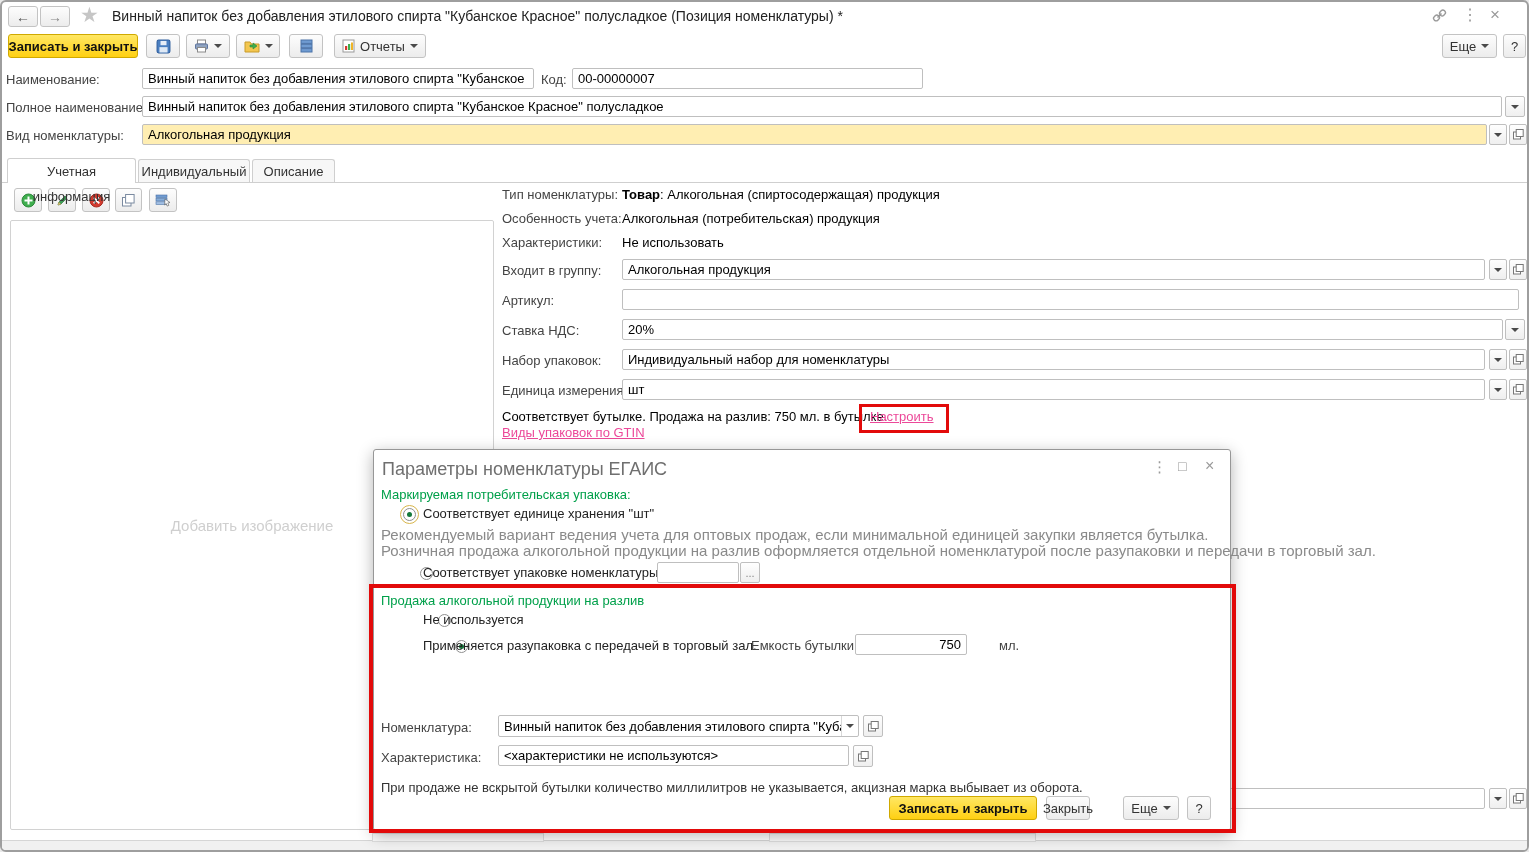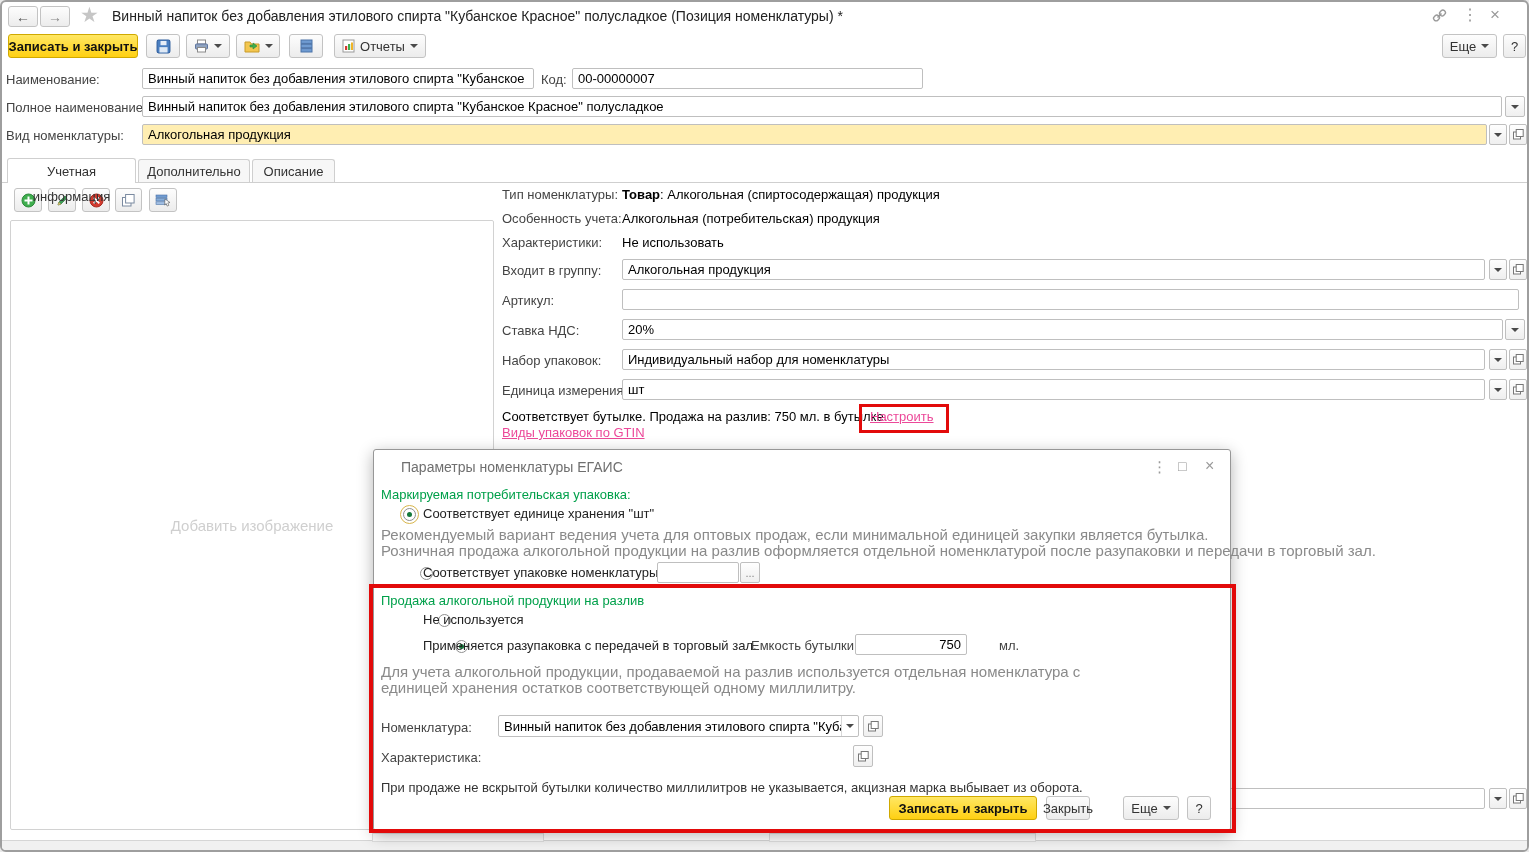--- a/index.html
+++ b/index.html
@@ -133,21 +133,21 @@
   </div>
   <div class="sbtn" style="left:1507px;top:122px;">
     <svg width="11" height="11" viewBox="0 0 11 11">
       <rect x="0.5" y="3" width="7" height="7" fill="#fff" stroke="#777"></rect>
       <rect x="3.2" y="0.5" width="7" height="7" fill="#fff" stroke="#777"></rect>
     </svg>
   </div>
 
   <div class="tabline"></div>
   <div class="tab active" style="left:5px;width:129px;">Учетная информация</div>
-  <div class="tab" style="left:136px;width:112px;">Дополнительно</div>
+  <div class="tab" style="left:136px;width:112px;">Индивидуальный</div>
   <div class="tab" style="left:250px;width:83px;">Описание</div>
 
   <div class="btn" style="left:12px;top:186px;width:28px;height:24px;">
     <svg width="15" height="15" viewBox="0 0 15 15">
       <circle cx="7.5" cy="7.5" r="6.5" fill="#3fae4e" stroke="#2b8a3a"></circle>
       <rect x="6.5" y="3.5" width="2" height="8" fill="#fff"></rect>
       <rect x="3.5" y="6.5" width="8" height="2" fill="#fff"></rect>
     </svg>
   </div>
   <div class="btn" style="left:46px;top:186px;width:28px;height:24px;">
@@ -252,21 +252,21 @@
       <rect x="3.2" y="0.5" width="7" height="7" fill="#fff" stroke="#777"></rect>
     </svg>
   </div>
   <div class="faint" style="left:370px;top:831px;width:170px;height:7px;"></div>
   <div class="faint" style="left:767px;top:831px;width:265px;height:7px;"></div>
   <div class="footer"></div>
 
   <div class="ab" style="left:371px;top:447px;width:856px;height:380px;background:#fff;border:1px solid #979797;
        border-radius:3px;box-shadow:0 4px 16px rgba(0,0,0,0.3);z-index:40;">
 
-    <div class="ab" style="left:8px;top:9px;font-size:14px;color:#6f6f6f;white-space:nowrap;margin-left:19px;">Параметры номенклатуры ЕГАИС</div>
+    <div class="ab" style="left:8px;top:9px;font-size:18px;color:#6f6f6f;white-space:nowrap;">Параметры номенклатуры ЕГАИС</div>
     <span class="ab gray-ico" style="left:778px;top:9px;font-size:15px;">⋮</span>
     <span class="ab gray-ico" style="left:804px;top:9px;font-size:14px;">□</span>
     <span class="ab gray-ico" style="left:831px;top:8px;font-size:16px;">×</span>
 
     
     <div class="ghead" style="left:7px;top:37px;">Маркируемая потребительская упаковка:</div>
 
     <span class="radio sel ring ab" style="left:29px;top:57px;"></span>
     <span class="dlbl" style="left:49px;top:56px;color:#222;">Соответствует единице хранения "шт"</span>
 
@@ -285,37 +285,37 @@
 
     <span class="radio ab" style="left:29px;top:163px;"></span>
     <span class="dlbl" style="left:49px;top:162px;color:#222;">Не используется</span>
 
     <span class="radio sel ab" style="left:29px;top:189px;"></span>
     <span class="dlbl" style="left:49px;top:188px;color:#222;">Применяется разупаковка с передачей в торговый зал.</span>
     <span class="dlbl" style="left:377px;top:188px;">Емкость бутылки:</span>
     <input class="inp" style="left: 481px; top: 184px; width: 112px; text-align: right;" value="750">
     <span class="dlbl" style="left:600px;top:188px;margin-left:25px;">мл.</span>
 
-    <div class="ab hint" style="left:7px;top:214px;width:745px;line-height:16px;">Для учета алкогольной продукции, продаваемой на разлив используется отдельная номенклатура с единицей хранения остатков соответствующей одному миллилитру.</div>
 
     <span class="dlbl" style="left:7px;top:270px;">Номенклатура:</span>
     <div class="combo" style="left:124px;top:265px;width:361px;">
       <span class="ctext">Винный напиток без добавления этилового спирта "Кубан</span>
       <span class="cdd">
         <span class="tri"></span>
       </span>
     </div>
     <div class="sbtn" style="left:489px;top:265px;width:20px;height:22px;">
       <svg width="11" height="11" viewBox="0 0 11 11">
         <rect x="0.5" y="3" width="7" height="7" fill="#fff" stroke="#777"></rect>
         <rect x="3.2" y="0.5" width="7" height="7" fill="#fff" stroke="#777"></rect>
       </svg>
     </div>
 
     <span class="dlbl" style="left:7px;top:300px;">Характеристика:</span>
+    <input class="inp" style="left: 124px; top: 295px; width: 351px;" value="&lt;характеристики не используются&gt;">
     <div class="sbtn" style="left:479px;top:295px;width:20px;height:22px;">
       <svg width="11" height="11" viewBox="0 0 11 11">
         <rect x="0.5" y="3" width="7" height="7" fill="#fff" stroke="#777"></rect>
         <rect x="3.2" y="0.5" width="7" height="7" fill="#fff" stroke="#777"></rect>
       </svg>
     </div>
 
     <div class="ab" style="left:7px;top:330px;font-size:13px;color:#333;white-space:nowrap;">При продаже не вскрытой бутылки количество миллилитров не указывается, акцизная марка выбывает из оборота.</div>
 
     <div class="btn btn-yellow" style="left:515px;top:346px;width:148px;height:24px;">

